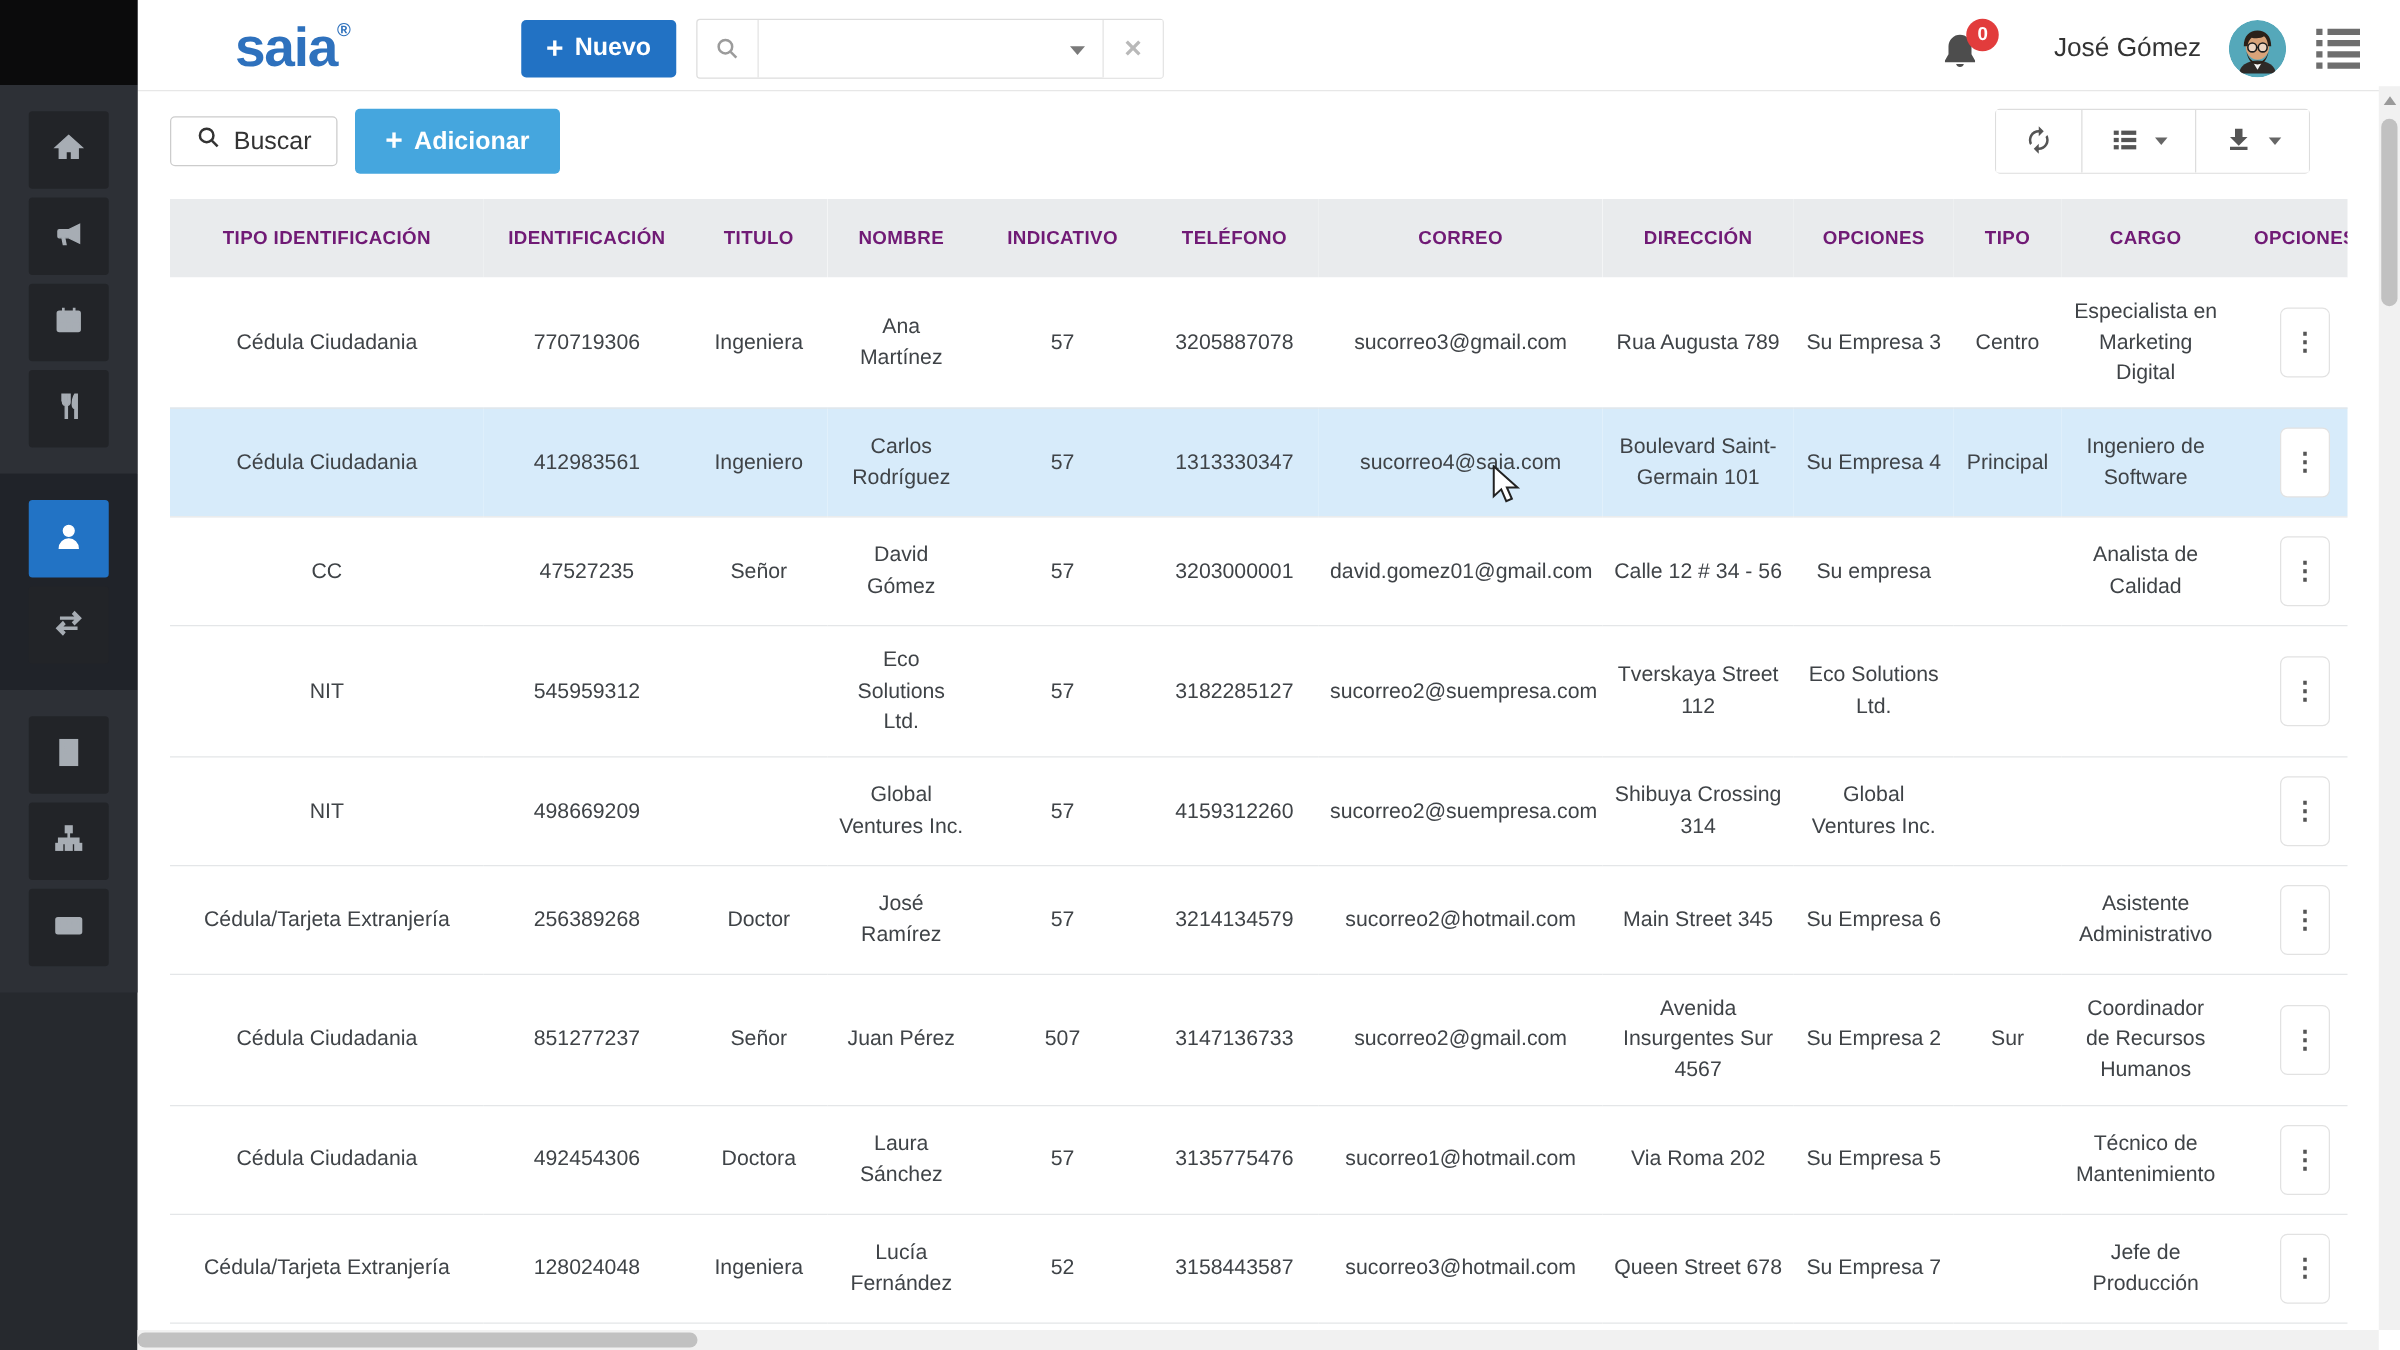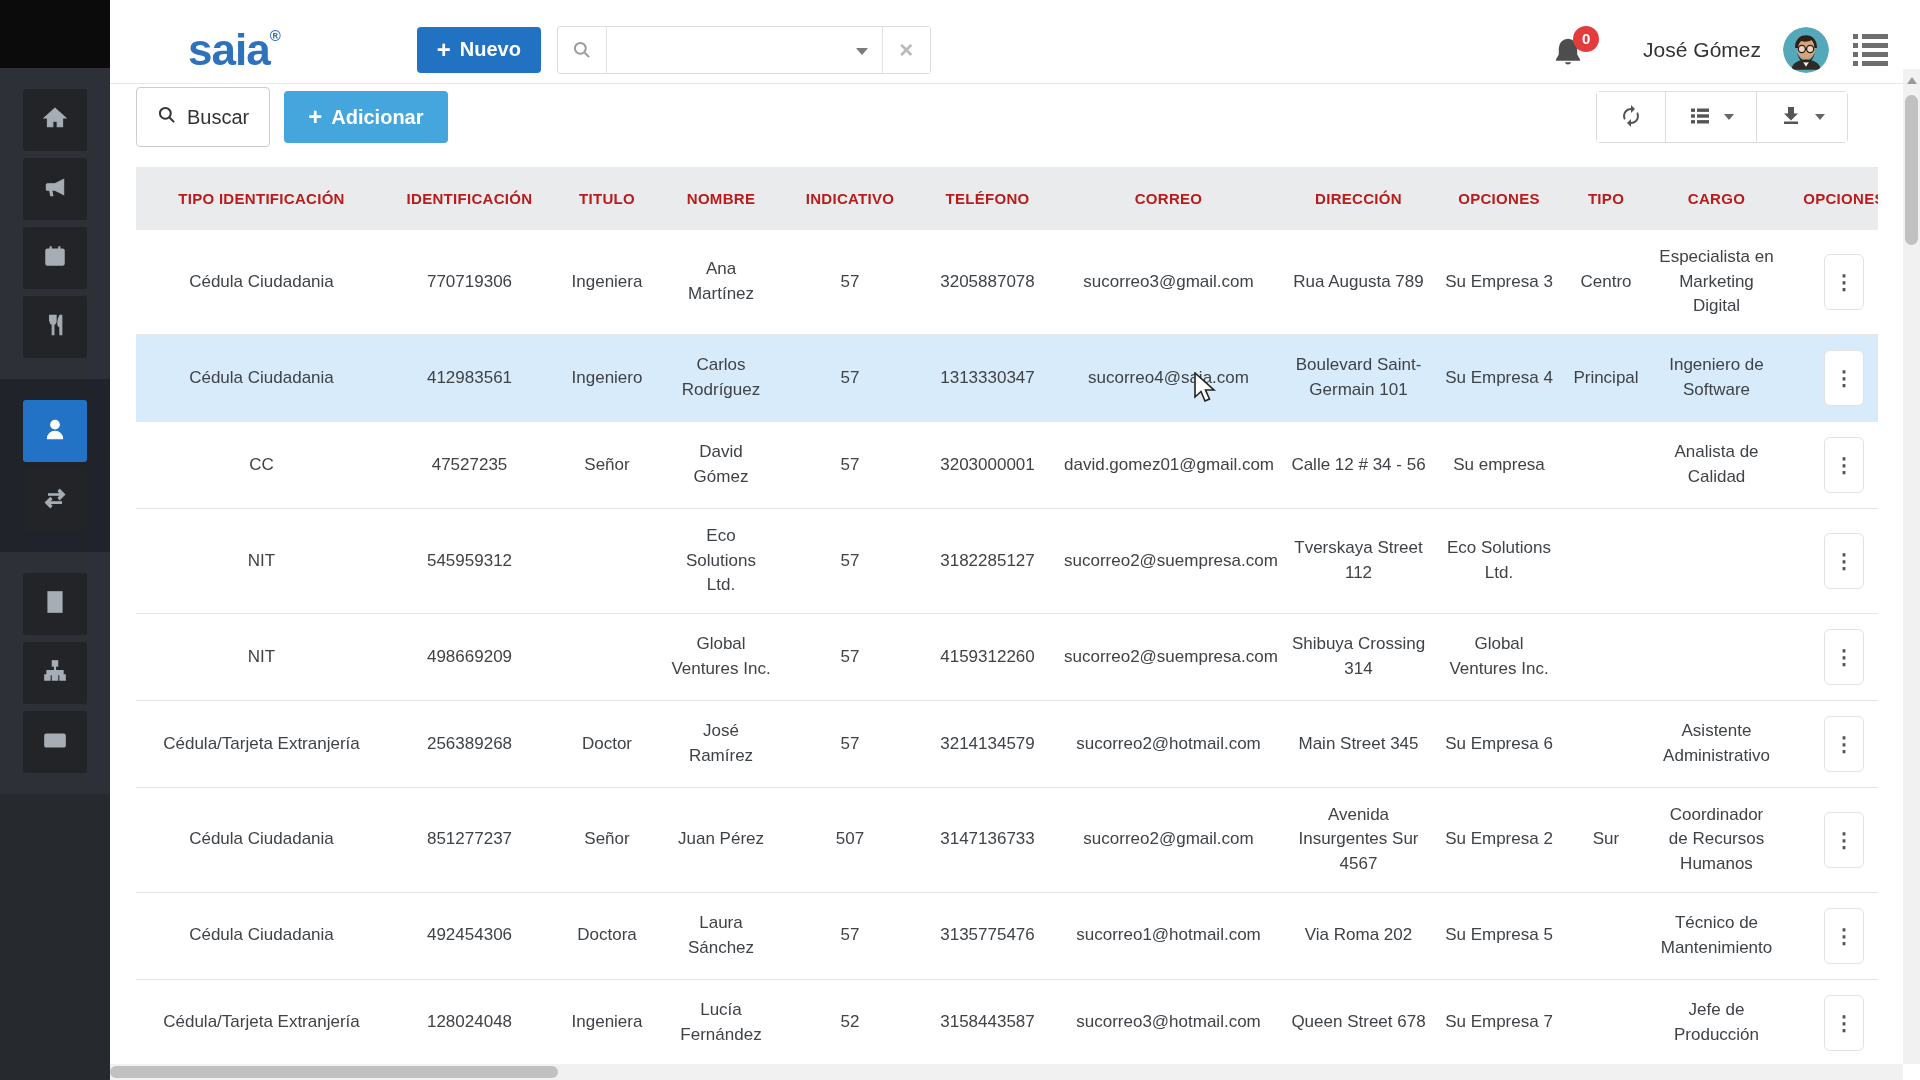--- a/index.html
+++ b/index.html
@@ -13,21 +13,21 @@
   .side-group { padding:14px 0; }
   .side-group.panel { background:#2d3036; }
   .side-group.dark { background:#202329; }
   .tile { width:64px; height:62px; margin:7px auto; background:#222428; border-radius:3px;
     display:flex; align-items:center; justify-content:center; cursor:pointer; }
   .tile svg { width:26px; height:26px; fill:#a7adb4; stroke:#a7adb4; }
   .tile.active { background:#2273c5; }
   .tile.active svg { fill:#fff; stroke:#fff; }
 
   
-  .topbar { position:absolute; left:110px; top:16px; right:0; height:68px; background:#fff;
+  .topbar { position:absolute; left:110px; top:5px; right:0; height:68px; background:#fff;
     border-bottom:1px solid #e7e7e7; display:flex; align-items:center; z-index:4; }
   .logo { margin-left:78px; color:#2e71bd; font-weight:bold; font-size:44px; letter-spacing:-1px; cursor:pointer; line-height:1; }
   .logo sup { font-size:15px; font-weight:bold; vertical-align:24px; letter-spacing:0; }
   .btn-nuevo { margin-left:136px; background:#2272c4; color:#fff; border:none; border-radius:4px;
     height:46px; padding:0 20px; font-size:20px; font-weight:bold; display:flex; align-items:center; gap:9px; cursor:pointer; }
   .plus-glyph { font-size:24px; font-weight:bold; line-height:1; }
   .search-group { margin-left:16px; width:374px; height:48px; border:1px solid #ddd; border-radius:3px;
     display:flex; align-items:stretch; background:#fff; }
   .search-icon-box { width:48px; display:flex; align-items:center; justify-content:center; color:#9b9b9b; }
   .search-input-wrap { flex:1; border-left:1px solid #e3e3e3; display:flex; align-items:center; position:relative; }
@@ -45,36 +45,36 @@
   .user-name { font-size:21px; color:#333; cursor:pointer; }
   .avatar { width:46px; height:46px; border-radius:50%; overflow:hidden; margin-left:22px; cursor:pointer; flex:none; }
   .menu-list-icon { margin-left:24px; cursor:pointer; }
   .menu-list-icon .mrow { display:flex; align-items:center; gap:4px; margin:4px 0; }
   .menu-list-icon .dot { width:5px; height:5px; background:#6e6e6e; }
   .menu-list-icon .bar { width:26px; height:5px; background:#6e6e6e; }
 
   
   .content { position:absolute; left:110px; top:69px; right:0; bottom:0; background:#fff; }
   .toolbar { display:flex; align-items:center; padding:18px 26px 0 26px; }
-  .btn-buscar { background:#fff; border:1px solid #ccc; border-radius:4px; height:60px; padding:0 20px;
+  .btn-buscar { background:#fff; border:1px solid #ccc; border-radius:4px; height:40px; padding:0 20px;
     font-size:20px; color:#333; display:flex; align-items:center; gap:10px; cursor:pointer; }
   .btn-buscar svg { width:20px; height:20px; stroke:#333; fill:none; stroke-width:2.4; }
   .btn-adicionar { margin-left:14px; background:#45a6de; border:none; border-radius:4px; height:52px; padding:0 24px;
     font-size:20px; font-weight:bold; color:#fff; display:flex; align-items:center; gap:9px; cursor:pointer; }
   .grid-actions { margin-left:auto; margin-right:46px; display:flex; border:1px solid #ddd; border-radius:4px; height:52px; }
   .ga-btn { display:flex; align-items:center; justify-content:center; gap:12px; padding:0 22px; background:#fff;
     border:none; border-left:1px solid #ddd; cursor:pointer; }
   .ga-btn:first-child { border-left:none; }
   .ga-btn svg { width:24px; height:24px; fill:#555; }
   .ga-caret { border-top-color:#666; border-left-width:5px; border-right-width:5px; border-top-width:6px; }
 
   
   .table-wrap { margin-left:26px; margin-top:20px; width:1742px; overflow:hidden; }
   table { border-collapse:collapse; width:1768px; table-layout:fixed; }
-  thead th { background:#e9ebed; color:#b91c1c; font-size:15px; font-weight:bold; letter-spacing:.3px;
+  thead th { background:#e9ebed; color:#701a75; font-size:15px; font-weight:bold; letter-spacing:.3px;
     padding:23px 8px; white-space:nowrap; overflow:hidden; }
   tbody td { font-size:17px; color:#3f4347; text-align:center; vertical-align:middle;
     padding:15px 9px; line-height:1.45; border-bottom:1px solid #e4e6e8; background:#fff; }
   tbody tr.highlighted td { background:#d7ebfa; }
   tbody tr { cursor:default; }
   .kebab { width:40px; height:56px; background:#fff; border:1px solid #e2e2e2; border-radius:6px;
     display:flex; align-items:center; justify-content:center; cursor:pointer; margin:0 auto; }
   .kebab-dots { font-size:20px; color:#555; font-weight:bold; line-height:1; }
 
   

